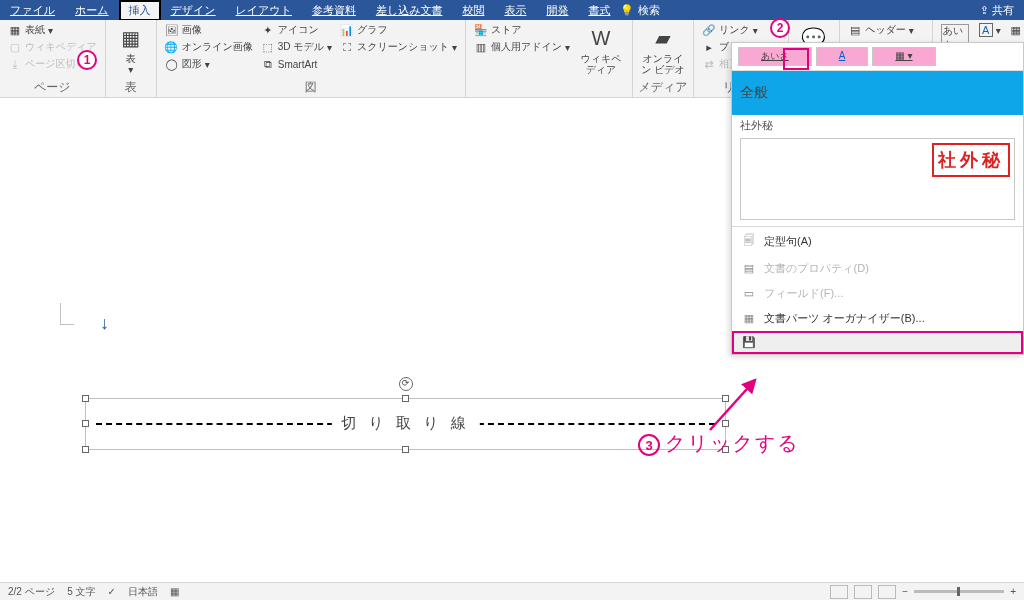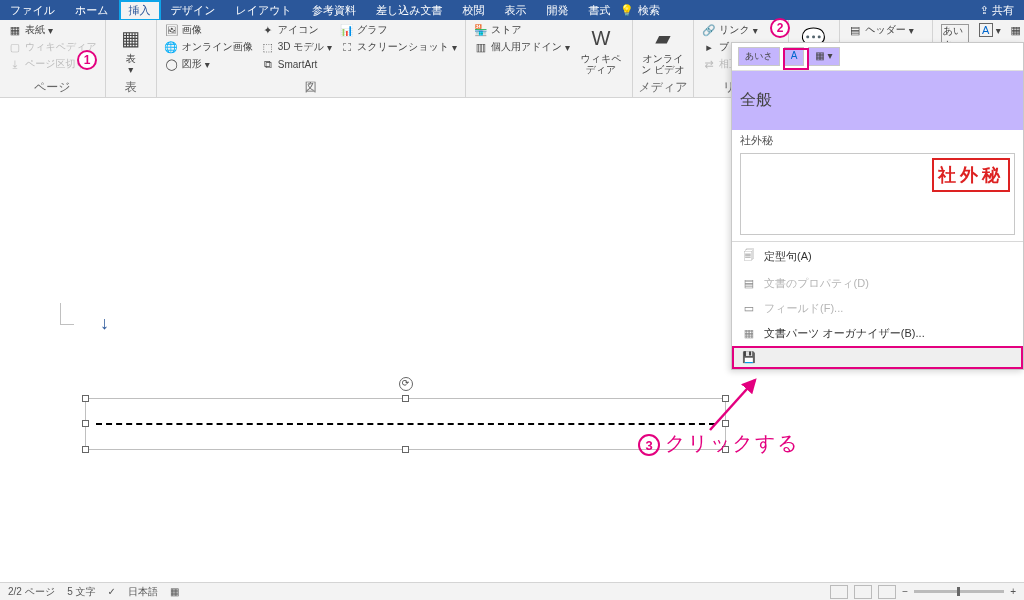--- a/index.html
+++ b/index.html
@@ -1,20 +1,20 @@
 <!DOCTYPE html>
 <html><head>
 <meta charset="utf-8">
 <style>
 * { margin:0; padding:0; box-sizing:border-box; font-family:"Yu Gothic UI","Meiryo",sans-serif; }
 body { background:#fff; font-size:11px; color:#444; width:1024px; height:600px; overflow:hidden; position:relative; }
 .titlebar { background:#2b579a; color:#fff; height:20px; display:flex; align-items:center; }
-.tabs { display:flex; }
+.tabs { display:flex;text-decoration:underline; }
 .tab { padding:3px 10px; color:#fff; cursor:pointer; font-size:11px; }
-.tab.active { background:#f3f3f3; color:#2b579a; border:2px solid #0ea5e9; padding:1px 8px; position:relative; }
+.tab.active { background:#f3f3f3; color:#2b579a; border:2px solid #000000; padding:1px 8px; position:relative; }
 .spacer { flex:1; }
 .search { display:flex; align-items:center; gap:4px; color:#fff; }
 .share { padding:0 10px; color:#fff; }
 .ribbon { background:#f3f3f3; border-bottom:1px solid #d4d4d4; height:78px; display:flex; position:relative; }
 .group { border-right:1px solid #d4d4d4; padding:2px 5px 0; display:flex; flex-direction:column; justify-content:space-between; height:78px; }
 .group-body { display:flex; gap:2px; }
 .group-label { text-align:center; font-size:12px; color:#666; padding:1px 0 2px; }
 .big-btn { display:flex; flex-direction:column; align-items:center; width:40px; padding:2px; cursor:pointer; }
 .big-btn .ico { width:28px; height:28px; display:flex; align-items:center; justify-content:center; font-size:20px; }
 .big-btn .lbl { font-size:10px; text-align:center; line-height:1.1; margin-top:1px; }
@@ -32,22 +32,22 @@
 .sel-box { position:absolute; left:85px; top:300px; right:298px; height:52px; border:1px solid #bfbfbf; }
 .sel-handle { position:absolute; width:7px; height:7px; background:#fff; border:1px solid #666; }
 .h-tl{left:-4px;top:-4px}.h-tr{right:-4px;top:-4px}.h-bl{left:-4px;bottom:-4px}.h-br{right:-4px;bottom:-4px}
 .h-ml{left:-4px;top:50%;margin-top:-4px}.h-mr{right:-4px;top:50%;margin-top:-4px}
 .h-tc{left:50%;top:-4px;margin-left:-4px}.h-bc{left:50%;bottom:-4px;margin-left:-4px}
 .rotate-h { position:absolute; left:50%; top:-22px; margin-left:-7px; width:14px; height:14px; border:1px solid #666; border-radius:50%; background:#fff; font-size:9px; text-align:center; }
 .cut-line { position:absolute; left:10px; right:10px; top:24px; height:2px; border-top:2px dashed #000; }
 .cut-lbl { position:absolute; left:50%; top:15px; transform:translateX(-50%); background:#fff; padding:0 10px; font-size:15px; letter-spacing:4px; }
 .gallery { position:absolute; right:0; top:22px; width:293px; background:#fff; border:1px solid #c8c8c8; box-shadow:-2px 2px 6px rgba(0,0,0,.15); z-index:30; }
 .gal-hdr { display:flex; gap:4px; padding:4px 6px; border-bottom:1px solid #e0e0e0; }
-.gal-hdr-btn { border:1px solid #c8c8c8; padding:2px 6px; font-size:10px; background:#c4b5fd; }
-.gal-title { background:#c4b5fd; padding:19px 8px; font-size:16px; color:#444; }
+.gal-hdr-btn { border:1px solid #c8c8c8; padding:2px 22px; font-size:10px; background:#f9a8d4;text-decoration:underline; }
+.gal-title { background:#0ea5e9; padding:13px 8px; font-size:14px; color:#444; }
 .gal-sub { padding:3px 8px; font-size:11px; color:#555; }
 .gal-preview { margin:2px 8px 6px; height:82px; border:1px solid #c8c8c8; background:#fff; position:relative; }
 .stamp { position:absolute; right:4px; top:4px; border:2px solid #d22; color:#d22; font-size:18px; font-weight:bold; padding:3px 4px; letter-spacing:4px; }
 .gal-preview2 { margin:2px 8px 8px; height:68px; border:1px solid #c8c8c8; padding:6px 10px; font-size:10px; line-height:1.5; color:#333; }
 .menu { border-top:1px solid #d8d8d8; }
 .menu-item { display:flex; align-items:center; gap:8px; padding:5px 10px; font-size:11px; color:#333; }
 .menu-item.disabled { color:#b5b5b5; }
 .menu-item.hl { border:2px solid #e3007f; background:#efefef; padding:3px 8px; }
 .menu-item .mico { width:14px; text-align:center; color:#888; }
 .ann-arrow { position:absolute; left:700px; top:370px; width:70px; height:70px; z-index:50; pointer-events:none; }
@@ -279,20 +279,21 @@
     <div class="rotate-h">⟳</div>
     <div class="sel-handle h-tl"></div>
     <div class="sel-handle h-tc"></div>
     <div class="sel-handle h-tr"></div>
     <div class="sel-handle h-ml"></div>
     <div class="sel-handle h-mr"></div>
     <div class="sel-handle h-bl"></div>
     <div class="sel-handle h-bc"></div>
     <div class="sel-handle h-br"></div>
     <div class="cut-line"></div>
+    <div class="cut-lbl">切 り 取 り 線</div>
   </div>
 </div>
 
 <div class="ann-arrow">
   <svg width="70" height="70">
       <defs>
         <marker id="ah" markerWidth="6" markerHeight="6" refX="5" refY="3" orient="auto">
           <path d="M0,0 L6,3 L0,6 Z" fill="#e3007f"></path>
         </marker>
       </defs>

